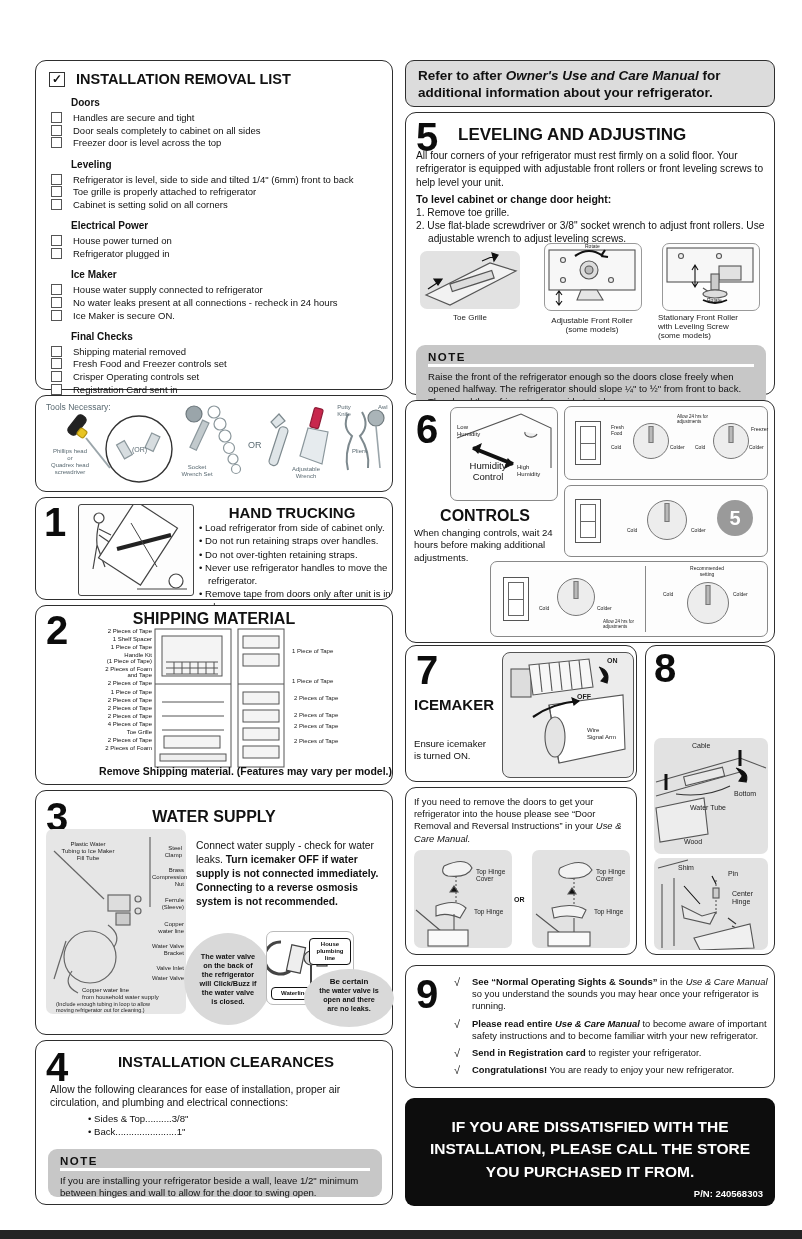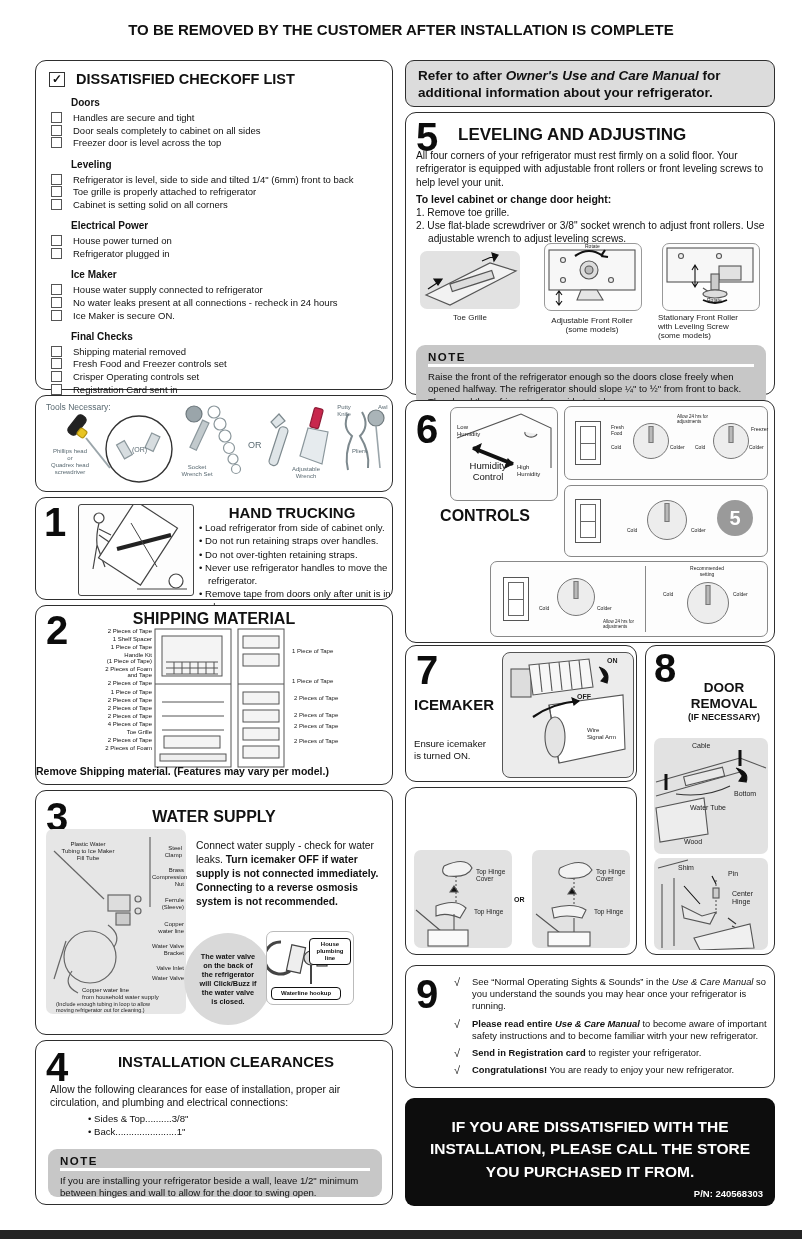--- a/index.html
+++ b/index.html
@@ -26,26 +26,25 @@
   .switch .mid{position:absolute;left:4px;top:50%;right:4px;height:1px;background:#666}
   .tinylbl{position:absolute;font-size:5px;line-height:1.1;white-space:pre-line;color:#222}
   .pill{position:absolute;border:1.6px solid #111;border-radius:4px;background:#fff;font-size:6px;font-weight:bold;padding:2px 3px;text-align:center;line-height:1.15;white-space:pre-line}
   svg{display:block}
 </style>
 </head>
 <body>
 
 <div class="page">
 
-  <div style="position:absolute;top:21px;left:0;right:0;text-align:center;font-weight:bold;font-size:15px">TO BE REMOVED BY THE CUSTOMER AFTER INSTALLATION IS COMPLETE</div>
 
   <div class="box" style="left:35px;top:60px;width:358px;height:330px">
     <div style="display:flex;align-items:center;gap:11px;margin:10px 0 0 13px">
       <span style="display:inline-block;width:14px;height:13px;border:1.6px solid #333;font-size:12px;font-weight:bold;line-height:12px;text-align:center">✓</span>
-      <span style="font-weight:bold;font-size:14.5px">DISSATISFIED CHECKOFF LIST</span>
+      <span style="font-weight:bold;font-size:14.5px">INSTALLATION REMOVAL LIST</span>
     </div>
     <div class="grp-head">Doors</div>
     <div class="chk-row">
         <span class="chk"></span>
         <span>Handles are secure and tight</span>
       </div>
     <div class="chk-row">
         <span class="chk"></span>
         <span>Door seals completely to cabinet on all sides</span>
       </div>
@@ -225,21 +224,21 @@
           <rect x="89" y="100" width="36" height="12" fill="#f4f4f4"></rect>
           <rect x="89" y="118" width="36" height="12" fill="#f4f4f4"></rect>
       </g>
     </svg>
     <div class="lbl" style="left:256px;top:42px">1 Piece of Tape</div>
     <div class="lbl" style="left:256px;top:72px">1 Piece of Tape</div>
     <div class="lbl" style="left:258px;top:89px">2 Pieces of Tape</div>
     <div class="lbl" style="left:258px;top:106px">2 Pieces of Tape</div>
     <div class="lbl" style="left:258px;top:117px">2 Pieces of Tape</div>
     <div class="lbl" style="left:258px;top:132px">2 Pieces of Tape</div>
-    <div style="position:absolute;left:0;bottom:7px;width:100%;text-align:left;font-weight:bold;font-size:10.5px">Remove Shipping material. (Features may vary per model.)</div>
+    <div style="position:absolute;left:0;bottom:7px;width:100%;text-align:right;font-weight:bold;font-size:10.5px">Remove Shipping material. (Features may vary per model.)</div>
   </div>
 
   <div class="box" style="left:35px;top:790px;width:358px;height:245px">
     <div class="num" style="left:10px;top:6px">3</div>
     <div style="position:absolute;left:0;top:17px;width:100%;text-align:center;font-weight:bold;font-size:16px">WATER SUPPLY</div>
     <div class="gpanel" style="left:10px;top:38px;width:140px;height:185px;background:#e6e6e6">
       <svg width="140" height="185" viewBox="0 0 140 185" style="position:absolute;left:0;top:0">
         <g stroke="#666" fill="none" stroke-width="1.2">
           <line x1="8" y1="22" x2="58" y2="70"></line>
           <line x1="104" y1="8" x2="104" y2="78"></line>
@@ -291,20 +290,26 @@
           <rect x="50" y="18" width="10" height="16" fill="#ccc"></rect>
           <line x1="44" y1="33" x2="44" y2="52" stroke-width="2"></line>
           <line x1="60" y1="26" x2="72" y2="26" stroke-width="3"></line>
         </g>
       </svg>
       <div class="pill pre" style="right:2px;top:6px;width:34px">House
 plumbing
 line</div>
       <div class="pill" style="left:4px;bottom:4px;width:62px">Waterline hookup</div>
     </div>
+    <div class="gpanel" style="left:268px;top:178px;width:90px;height:58px;border-radius:50%;background:#d9d9d9;text-align:center;padding-top:8px;box-sizing:border-box">
+      <div style="font-weight:bold;font-size:8px">Be certain</div>
+      <div class="pre" style="font-weight:bold;font-size:7.2px">the water valve is
+open and there
+are no leaks.</div>
+    </div>
   </div>
 
   <div class="box" style="left:35px;top:1040px;width:358px;height:165px">
     <div class="num" style="left:10px;top:6px">4</div>
     <div style="position:absolute;left:14px;top:42px;width:334px;font-size:10.3px;line-height:1.3">Allow the following clearances for ease of installation, proper air circulation, and plumbing and electrical connections:</div>
     <div style="position:absolute;left:40px;top:12px;width:300px;text-align:center;font-weight:bold;font-size:15px">INSTALLATION CLEARANCES</div>
     <div style="position:absolute;left:52px;top:72px;font-size:10.3px;line-height:1.45">
       <div class="bullet">Sides &amp; Top..........3/8"</div>
       <div class="bullet">Back.......................1"</div>
     </div>
@@ -393,20 +398,21 @@
         </g>
       </svg>
       <div class="tinylbl pre" style="left:6px;top:16px;font-size:6px">Low
 Humidity</div>
       <div class="tinylbl pre" style="left:66px;top:56px;font-size:6px">High
 Humidity</div>
       <div class="pre" style="position:absolute;left:10px;top:52px;font-size:9.5px;text-align:center;width:54px">Humidity
 Control</div>
     </div>
     <div style="position:absolute;left:4px;top:106px;width:150px;text-align:center;font-weight:bold;font-size:16px">CONTROLS</div>
+    <div style="position:absolute;left:8px;top:126px;width:142px;font-size:9.6px;line-height:1.3">When changing controls, wait 24 hours before making additional adjustments.</div>
     <div class="wpanel" style="left:158px;top:5px;width:202px;height:72px;border-color:#888">
       <div class="switch" style="left:10px;top:14px">
           <div class="inner"></div>
           <div class="mid"></div>
         </div>
       <div class="dial" style="left:68px;top:16px;width:34px;height:34px"></div>
       <div class="dial" style="left:148px;top:16px;width:34px;height:34px"></div>
       <div class="tinylbl pre" style="left:46px;top:18px">Fresh
 Food</div>
       <div class="tinylbl" style="left:46px;top:38px">Cold</div>
@@ -470,20 +476,23 @@
         </g>
       </svg>
       <div class="tinylbl" style="left:104px;top:4px;font-size:7px;font-weight:bold">ON</div>
       <div class="tinylbl" style="left:74px;top:40px;font-size:7px;font-weight:bold">OFF</div>
       <div class="tinylbl pre" style="left:84px;top:74px;font-size:6px">Wire
 Signal Arm</div>
     </div>
   </div>
 
   <div class="box" style="left:405px;top:787px;width:232px;height:168px">
+    <div style="position:absolute;left:8px;top:8px;width:216px;font-size:9.4px;line-height:1.3">
+      <span>If you need to remove the doors to get your refrigerator into the house please see “Door Removal and Reversal Instructions” in your </span><span style="font-style:italic">Use &amp; Care Manual.</span>
+    </div>
     <div class="gpanel" style="left:8px;top:62px;width:98px;height:98px">
       <svg width="98" height="98" viewBox="0 0 98 98">
         <g stroke="#555" fill="#f2f2f2" stroke-width="1.1">
           <path d="M30 16 q22 -10 28 2 q-4 10 -24 8 q-8 -2 -4 -10"></path>
           <line x1="42" y1="26" x2="42" y2="56" stroke-dasharray="2 2"></line>
           <path d="M36 42 l4 -6 4 6 l-4 0 z" fill="#111"></path>
           <path d="M22 56 q20 -8 30 2 l-6 10 q-14 -6 -24 -2 z"></path>
           <path d="M2 60 L40 92 M40 64 l0 28"></path>
           <rect x="14" y="80" width="40" height="16" fill="#fafafa"></rect>
         </g>
@@ -505,25 +514,20 @@
         </g>
       </svg>
       <div class="tinylbl pre" style="left:64px;top:18px;font-size:6.5px">Top Hinge
 Cover</div>
       <div class="tinylbl" style="left:62px;top:58px;font-size:6.5px">Top Hinge</div>
     </div>
   </div>
 
   <div class="box" style="left:645px;top:645px;width:130px;height:310px">
     <div class="num" style="left:8px;top:2px">8</div>
-    <div style="position:absolute;left:30px;top:34px;width:96px;text-align:center;font-weight:bold;line-height:1.2">
-      <div style="font-size:13.5px">DOOR</div>
-      <div style="font-size:13.5px">REMOVAL</div>
-      <div style="font-size:9px">(IF NECESSARY)</div>
-    </div>
     <div class="gpanel" style="left:8px;top:92px;width:114px;height:116px">
       <svg width="114" height="116" viewBox="0 0 114 116">
         <g stroke="#555" fill="none" stroke-width="1.1">
           <path d="M2 44 L86 20 L112 30"></path>
           <path d="M2 58 L86 34"></path>
           <rect x="30" y="34" width="40" height="9" transform="rotate(-14 50 38)" fill="#e8e8e8"></rect>
           <path d="M82 30 q14 4 10 14 M92 44 l-7 -1 4 -6 z" fill="#111" stroke="#111"></path>
           <path d="M22 56 q30 4 54 -8" stroke="#333"></path>
           <path d="M2 70 L50 60 L54 96 L6 104 Z" fill="#ededed"></path>
           <line x1="12" y1="36" x2="12" y2="52" stroke="#111" stroke-width="3"></line>
@@ -552,21 +556,21 @@
       <div class="tinylbl pre" style="left:78px;top:32px;font-size:7px">Center
 Hinge</div>
     </div>
   </div>
 
   <div class="box" style="left:405px;top:965px;width:370px;height:123px">
     <div class="num" style="left:10px;top:8px">9</div>
     <div style="position:absolute;left:48px;top:10px;width:314px">
       <div style="display:flex;gap:12px;margin-bottom:5px">
         <span style="font-size:11px">√</span>
-        <span style="font-size:9.4px;line-height:1.3"><span style="font-weight:normal">See “Normal Operating Sights &amp; Sounds”</span><span> in the </span><span style="font-style:italic">Use &amp; Care Manual</span><span> so you understand the sounds you may hear once your refrigerator is running.</span></span>
+        <span style="font-size:9.4px;line-height:1.3"><span style="font-weight:bold">See “Normal Operating Sights &amp; Sounds”</span><span> in the </span><span style="font-style:italic">Use &amp; Care Manual</span><span> so you understand the sounds you may hear once your refrigerator is running.</span></span>
       </div>
       <div style="display:flex;gap:12px;margin-bottom:5px">
         <span style="font-size:11px">√</span>
         <span style="font-size:9.4px;line-height:1.3"><span style="font-weight:bold">Please read entire </span><span style="font-weight:bold;font-style:italic">Use &amp; Care Manual</span><span> to become aware of important safety instructions and to become familiar witrh your new refrigerator.</span></span>
       </div>
       <div style="display:flex;gap:12px;margin-bottom:5px">
         <span style="font-size:11px">√</span>
         <span style="font-size:9.4px;line-height:1.3"><span style="font-weight:bold">Send in Registration card</span><span> to register your refrigerator.</span></span>
       </div>
       <div style="display:flex;gap:12px">

